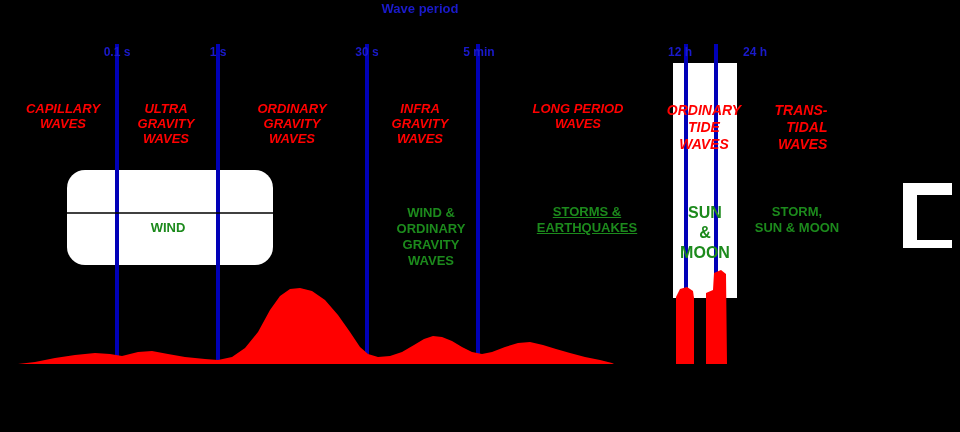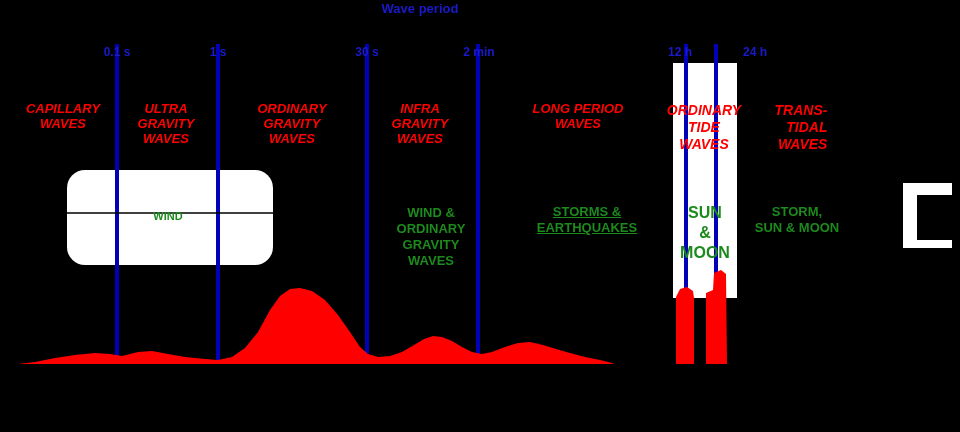--- a/index.html
+++ b/index.html
@@ -61,21 +61,21 @@
     </svg>
 
   <div id="title">Classification of the spectrum of ocean waves according to wave period (after Munk, 1950)</div>
   <div id="wave-period">Wave period</div>
   <div id="freq-label">Frequency (cycles per second)</div>
 
   <div id="gen-labels">
       <div class="tick-top" style="left: 117px; top: 23px;">0.1 s</div>
       <div class="tick-top" style="left: 218px; top: 23px;">1 s</div>
       <div class="tick-top" style="left: 367px; top: 23px;">30 s</div>
-      <div class="tick-top" style="left: 479px; top: 23px;">2 min</div>
+      <div class="tick-top" style="left: 479px; top: 23px;">5 min</div>
       <div class="tick-top" style="left: 680px; top: 23px;">12 h</div>
       <div class="tick-top" style="left: 755px; top: 23px;">24 h</div>
       <div class="tick-bottom" style="left: 17px; top: 370px;">10²</div>
       <div class="tick-bottom" style="left: 117px; top: 370px;">10</div>
       <div class="tick-bottom" style="left: 217px; top: 370px;">1</div>
       <div class="tick-bottom" style="left: 317px; top: 370px;">10⁻¹</div>
       <div class="tick-bottom" style="left: 417px; top: 370px;">10⁻²</div>
       <div class="tick-bottom" style="left: 517px; top: 370px;">10⁻³</div>
       <div class="tick-bottom" style="left: 617px; top: 370px;">10⁻⁴</div>
       <div class="tick-bottom" style="left: 717px; top: 370px;">10⁻⁵</div>
@@ -91,21 +91,21 @@
 GRAVITY
 WAVES</div>
       <div class="lbl band" style="left: 578px; top: 101px;">LONG PERIOD
 WAVES</div>
       <div class="lbl band" style="left: 704px; top: 102px; font-size: 14px; line-height: 17px;">ORDINARY
 TIDE
 WAVES</div>
       <div class="lbl band" style="left: 801px; top: 102px; font-size: 14px; line-height: 17px; text-align: right;">TRANS-
 TIDAL
 WAVES</div>
-      <div class="lbl force" style="left: 168px; top: 208px; font-size: 11px;">WIND</div>
+      <div class="lbl force" style="left: 168px; top: 220px; font-size: 13px;">WIND</div>
       <div class="lbl force" style="left: 424px; top: 205px; margin-left: 7px;">WIND &amp;
 ORDINARY
 GRAVITY
 WAVES</div>
       <div class="lbl force" style="left: 587px; top: 204px; text-decoration: underline;">STORMS &amp;
 EARTHQUAKES</div>
       <div class="lbl force" style="left: 705px; top: 203px; font-size: 16px; line-height: 20px;">SUN
 &amp;
 MOON</div>
       <div class="lbl force" style="left: 797px; top: 204px; text-align: center;">STORM,

